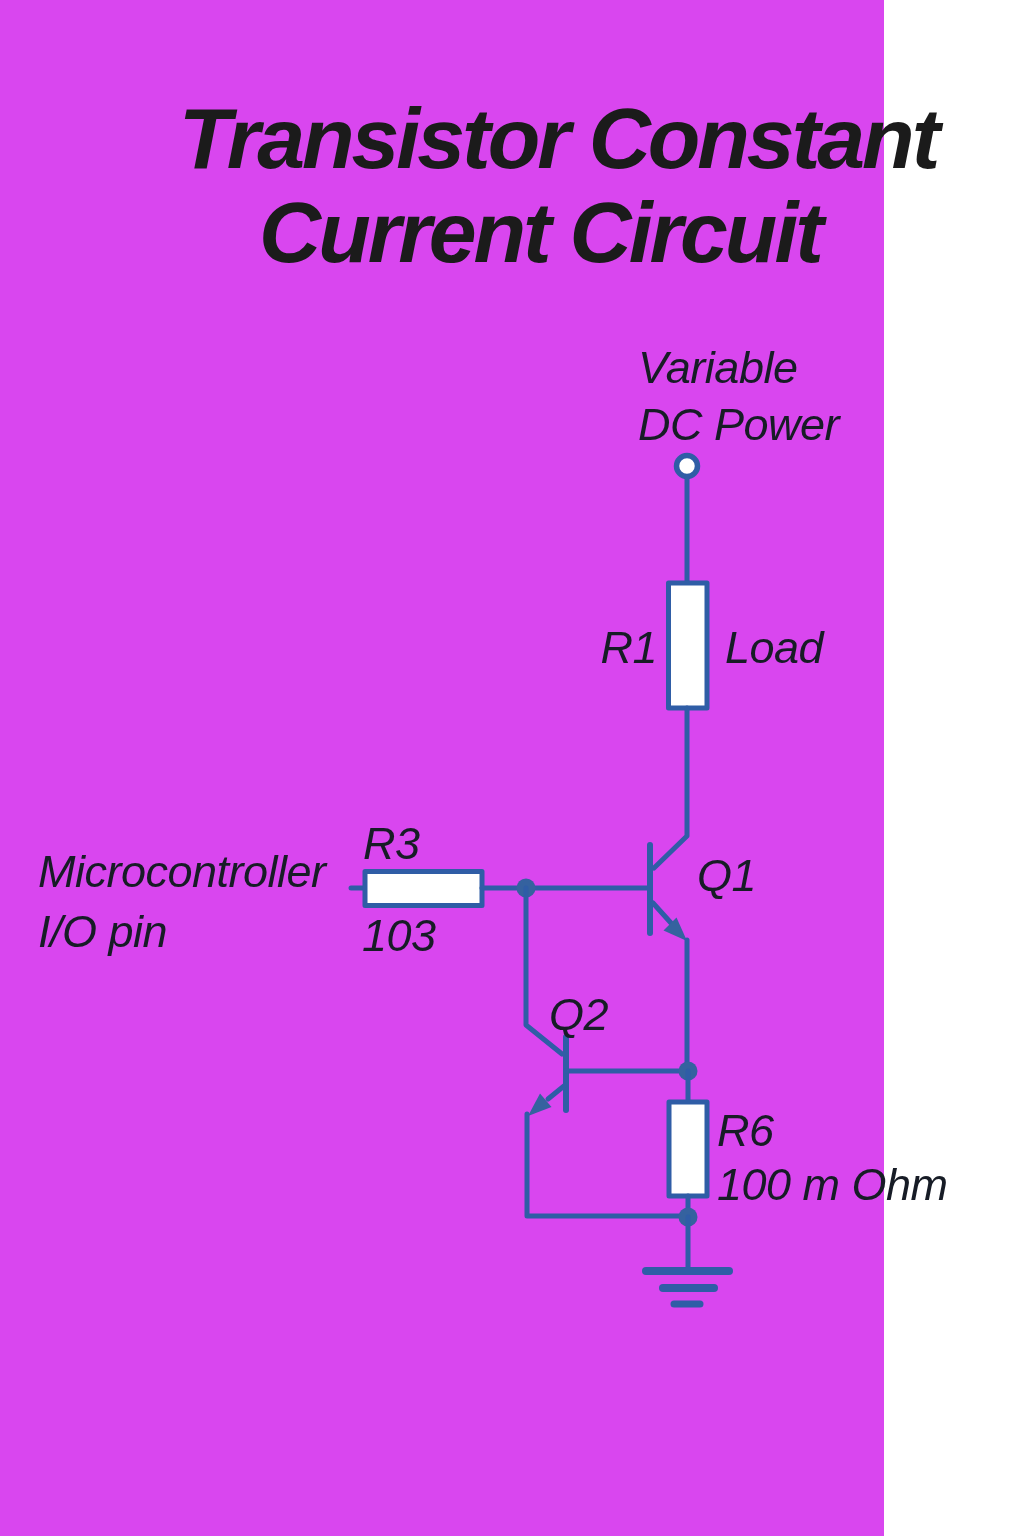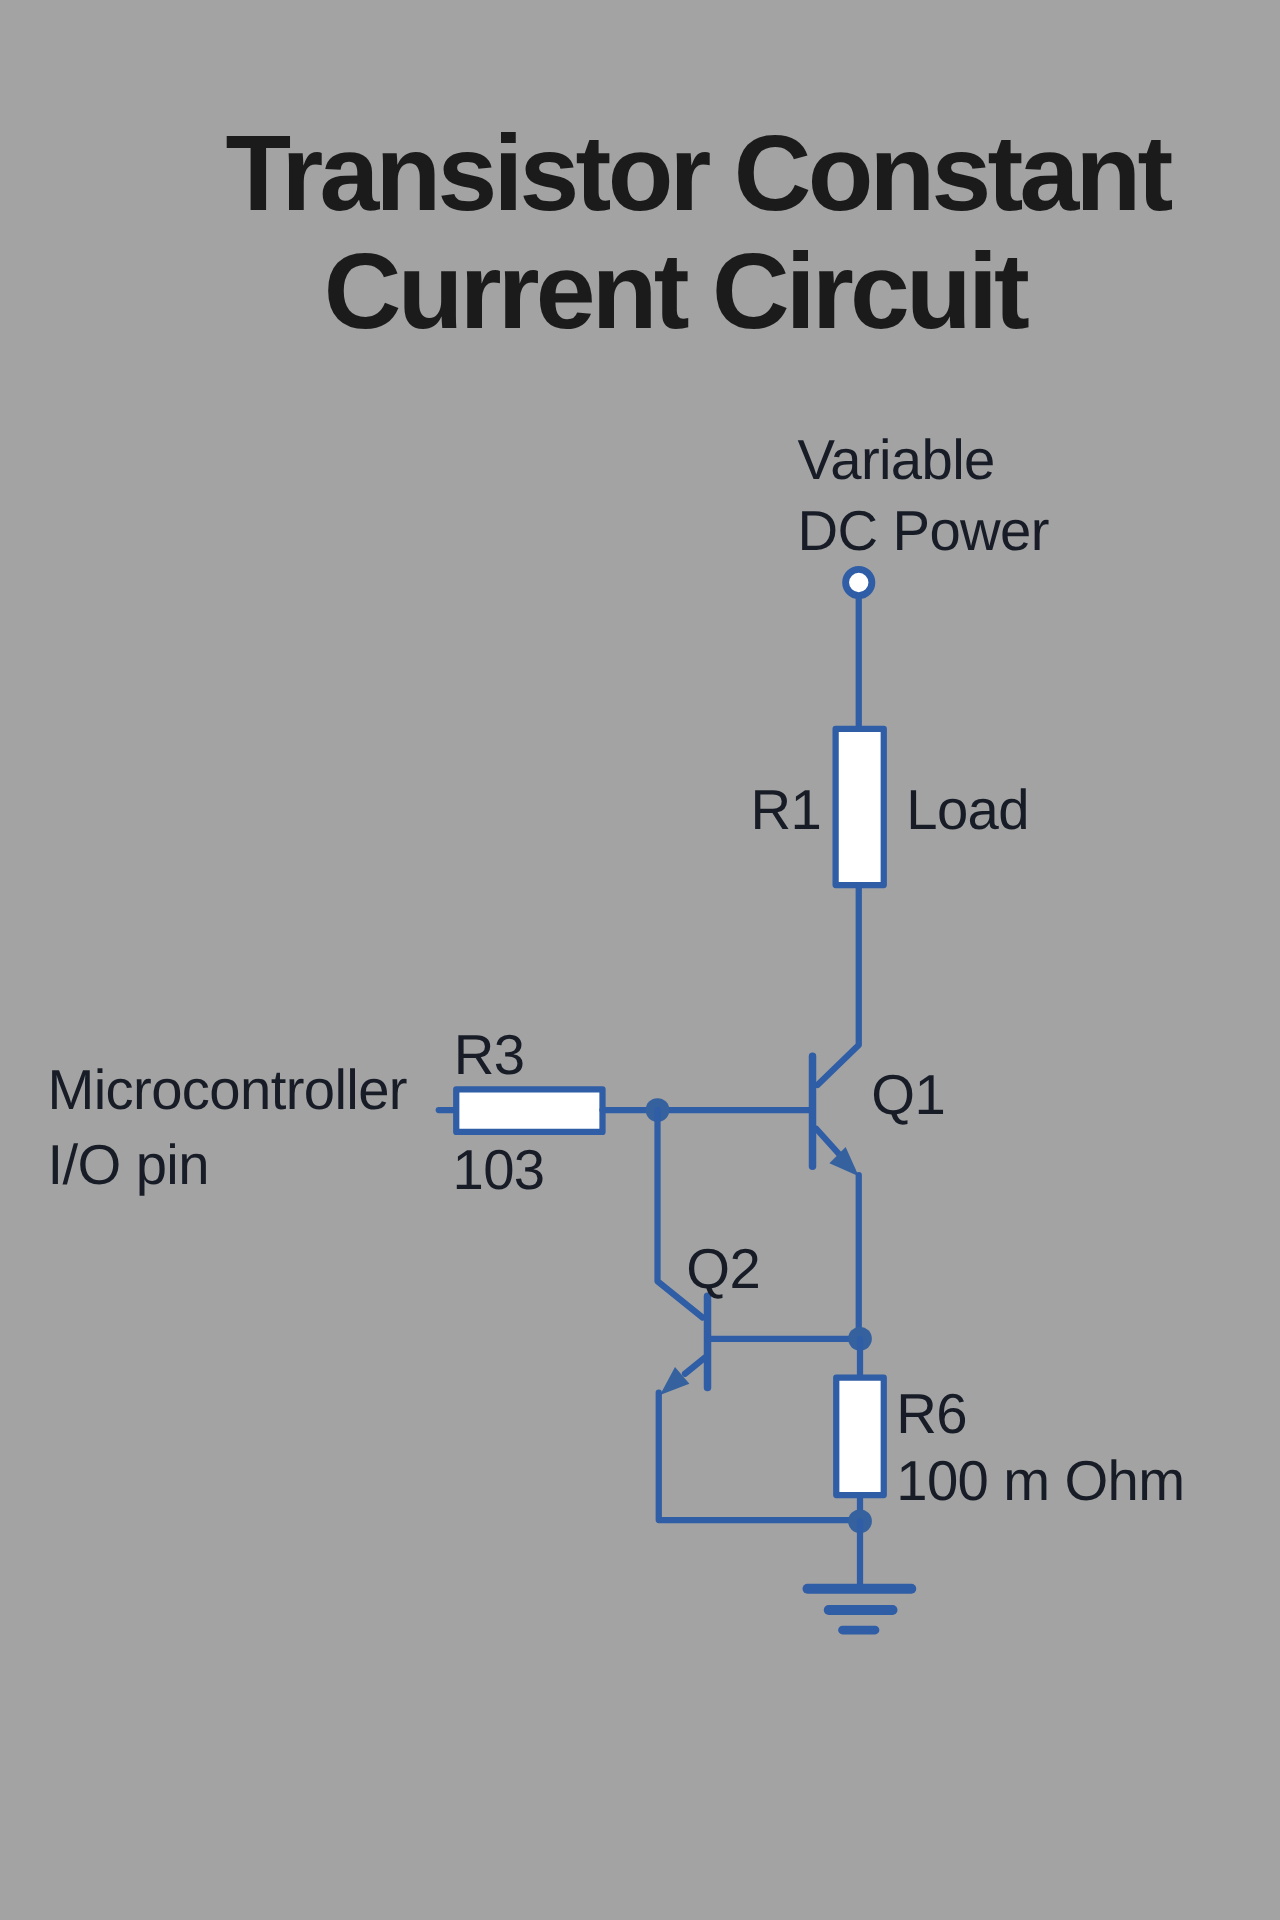--- a/index.html
+++ b/index.html
@@ -6,23 +6,24 @@
     margin: 0;
     padding: 0;
     background: #ffffff;
     width: 1024px;
     height: 1536px;
     overflow: hidden;
     font-family: "Liberation Sans", sans-serif;
   }
   .stage {
     position: relative;
-    width: 1024px;
+    width: 884px;
     height: 1536px;
-    background: #a3a3a3;
+    background: #d946ef;
+    font-style: italic;
   }
   svg { display: block; }
 
   .wire {
     stroke: #2f5da6;
     stroke-width: 5;
     fill: none;
     stroke-linecap: round;
     stroke-linejoin: round;
   }

